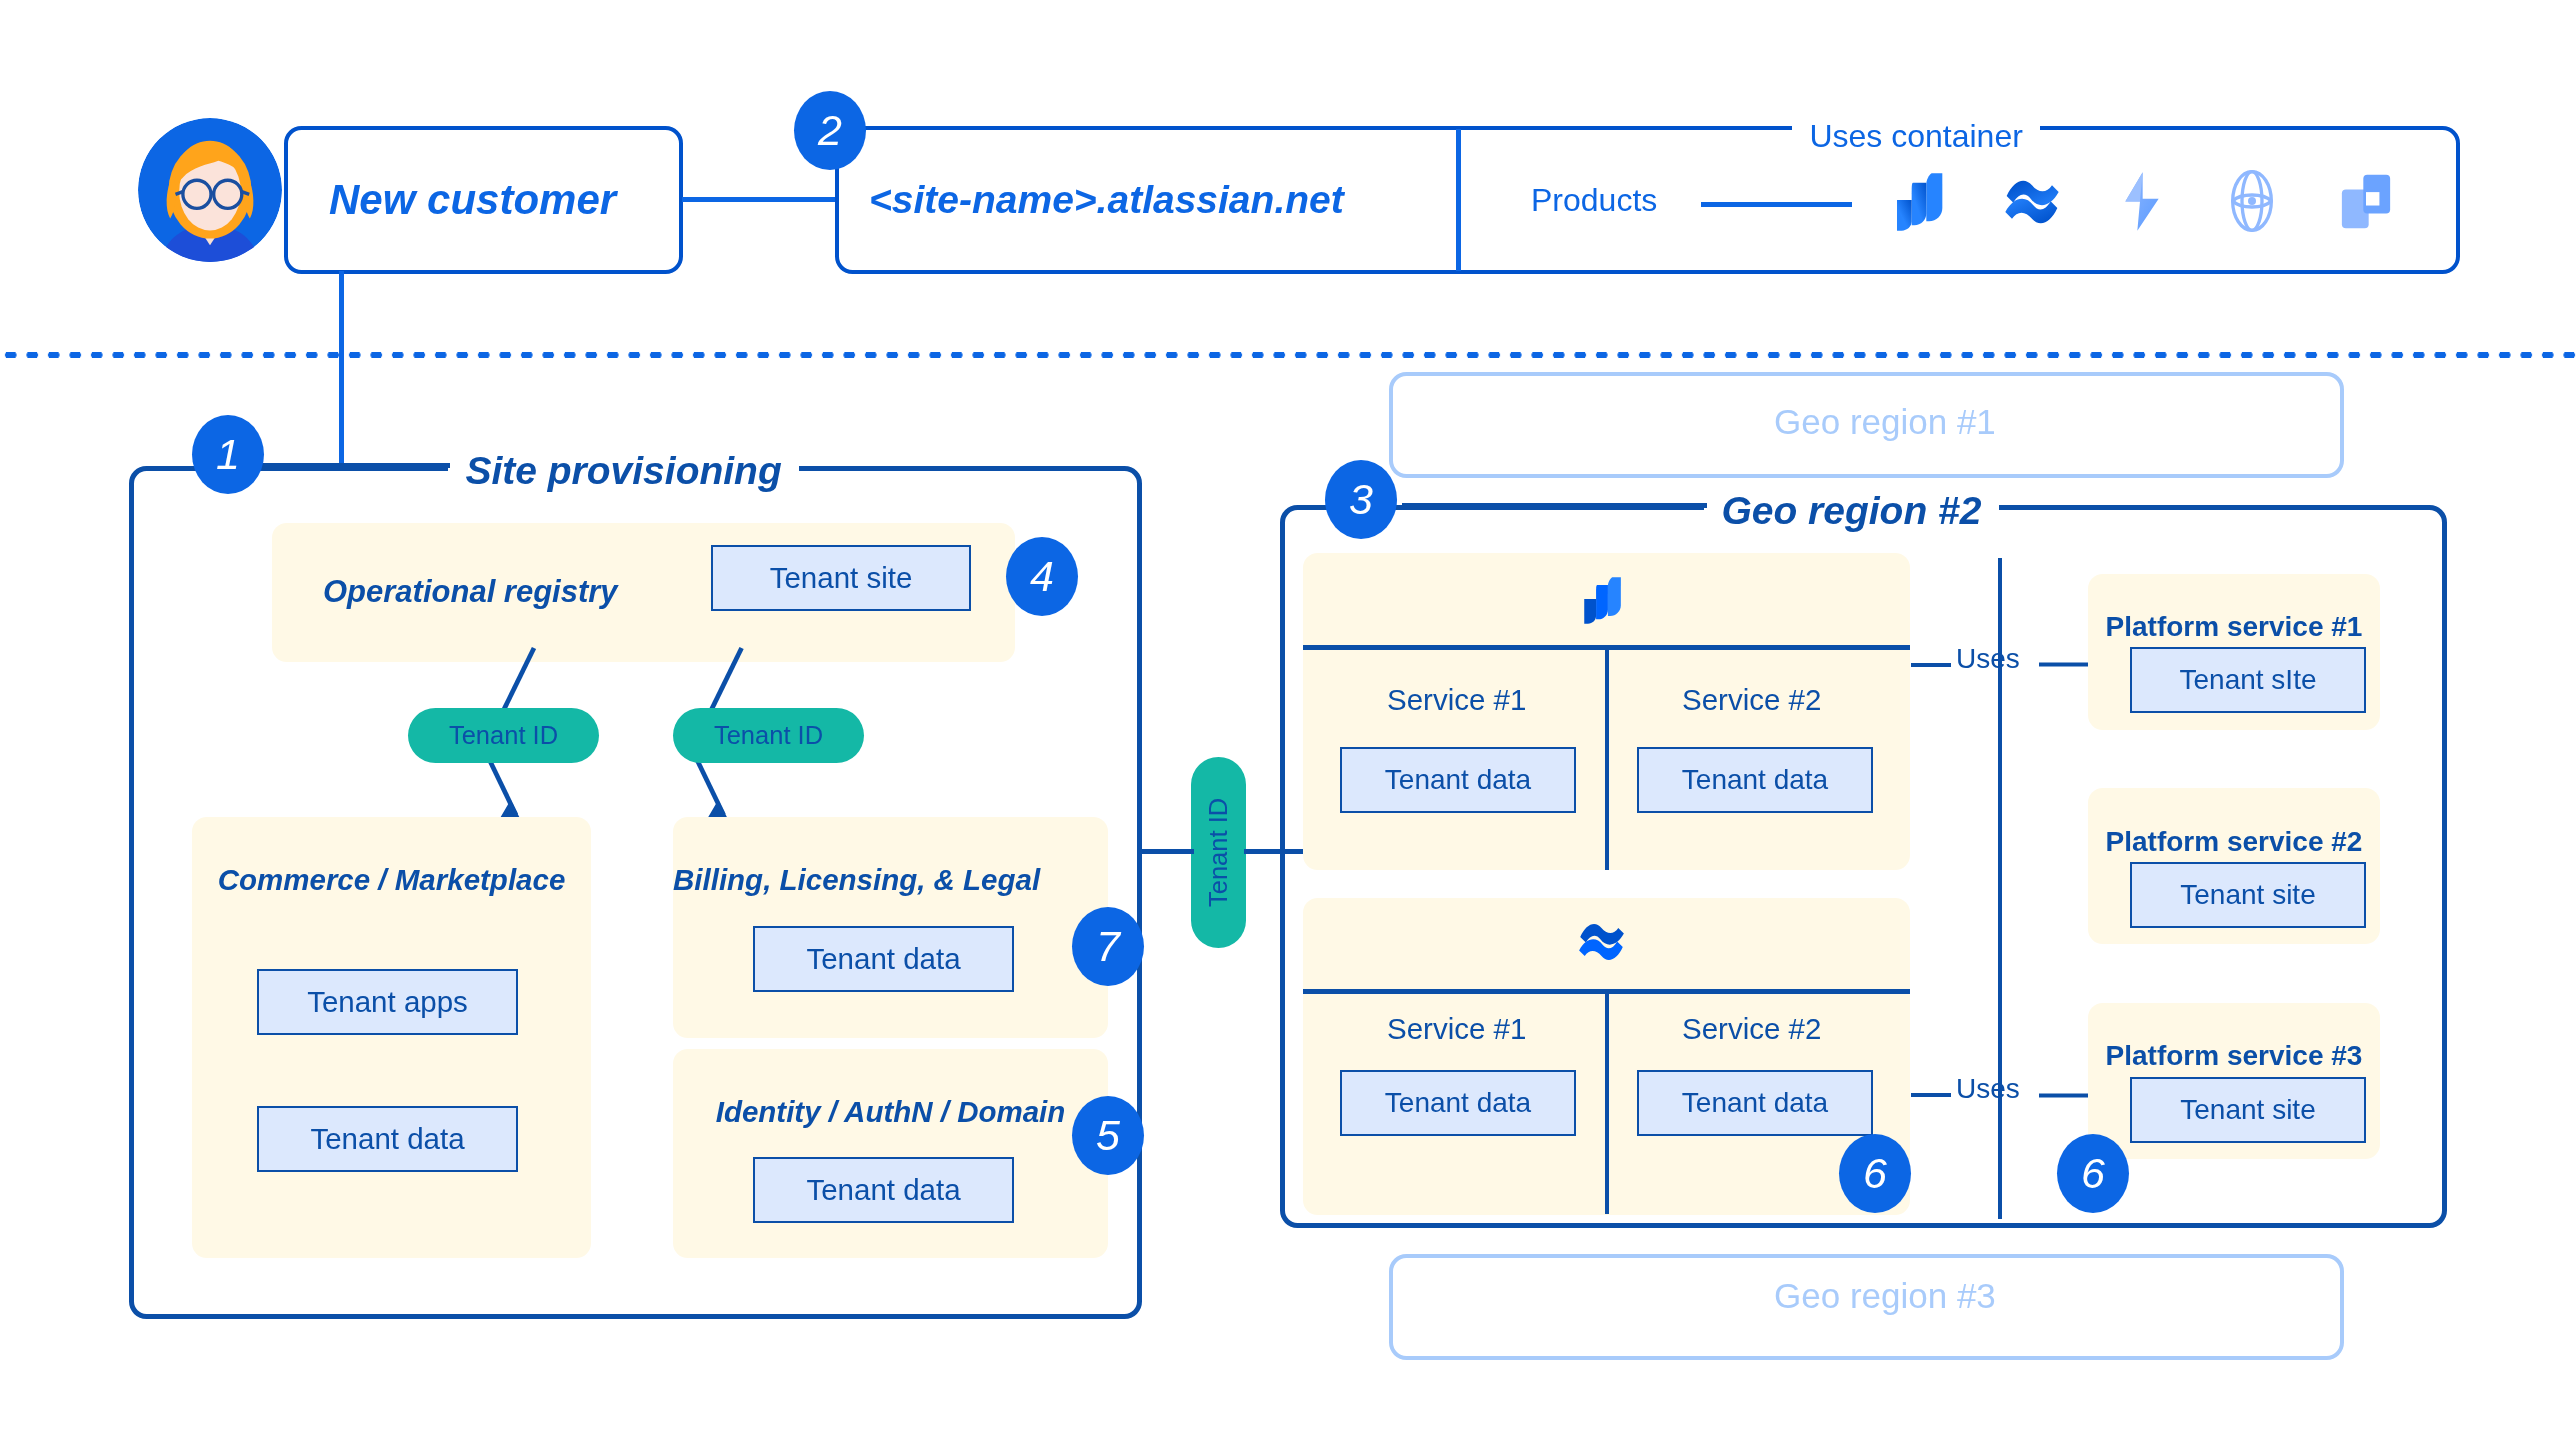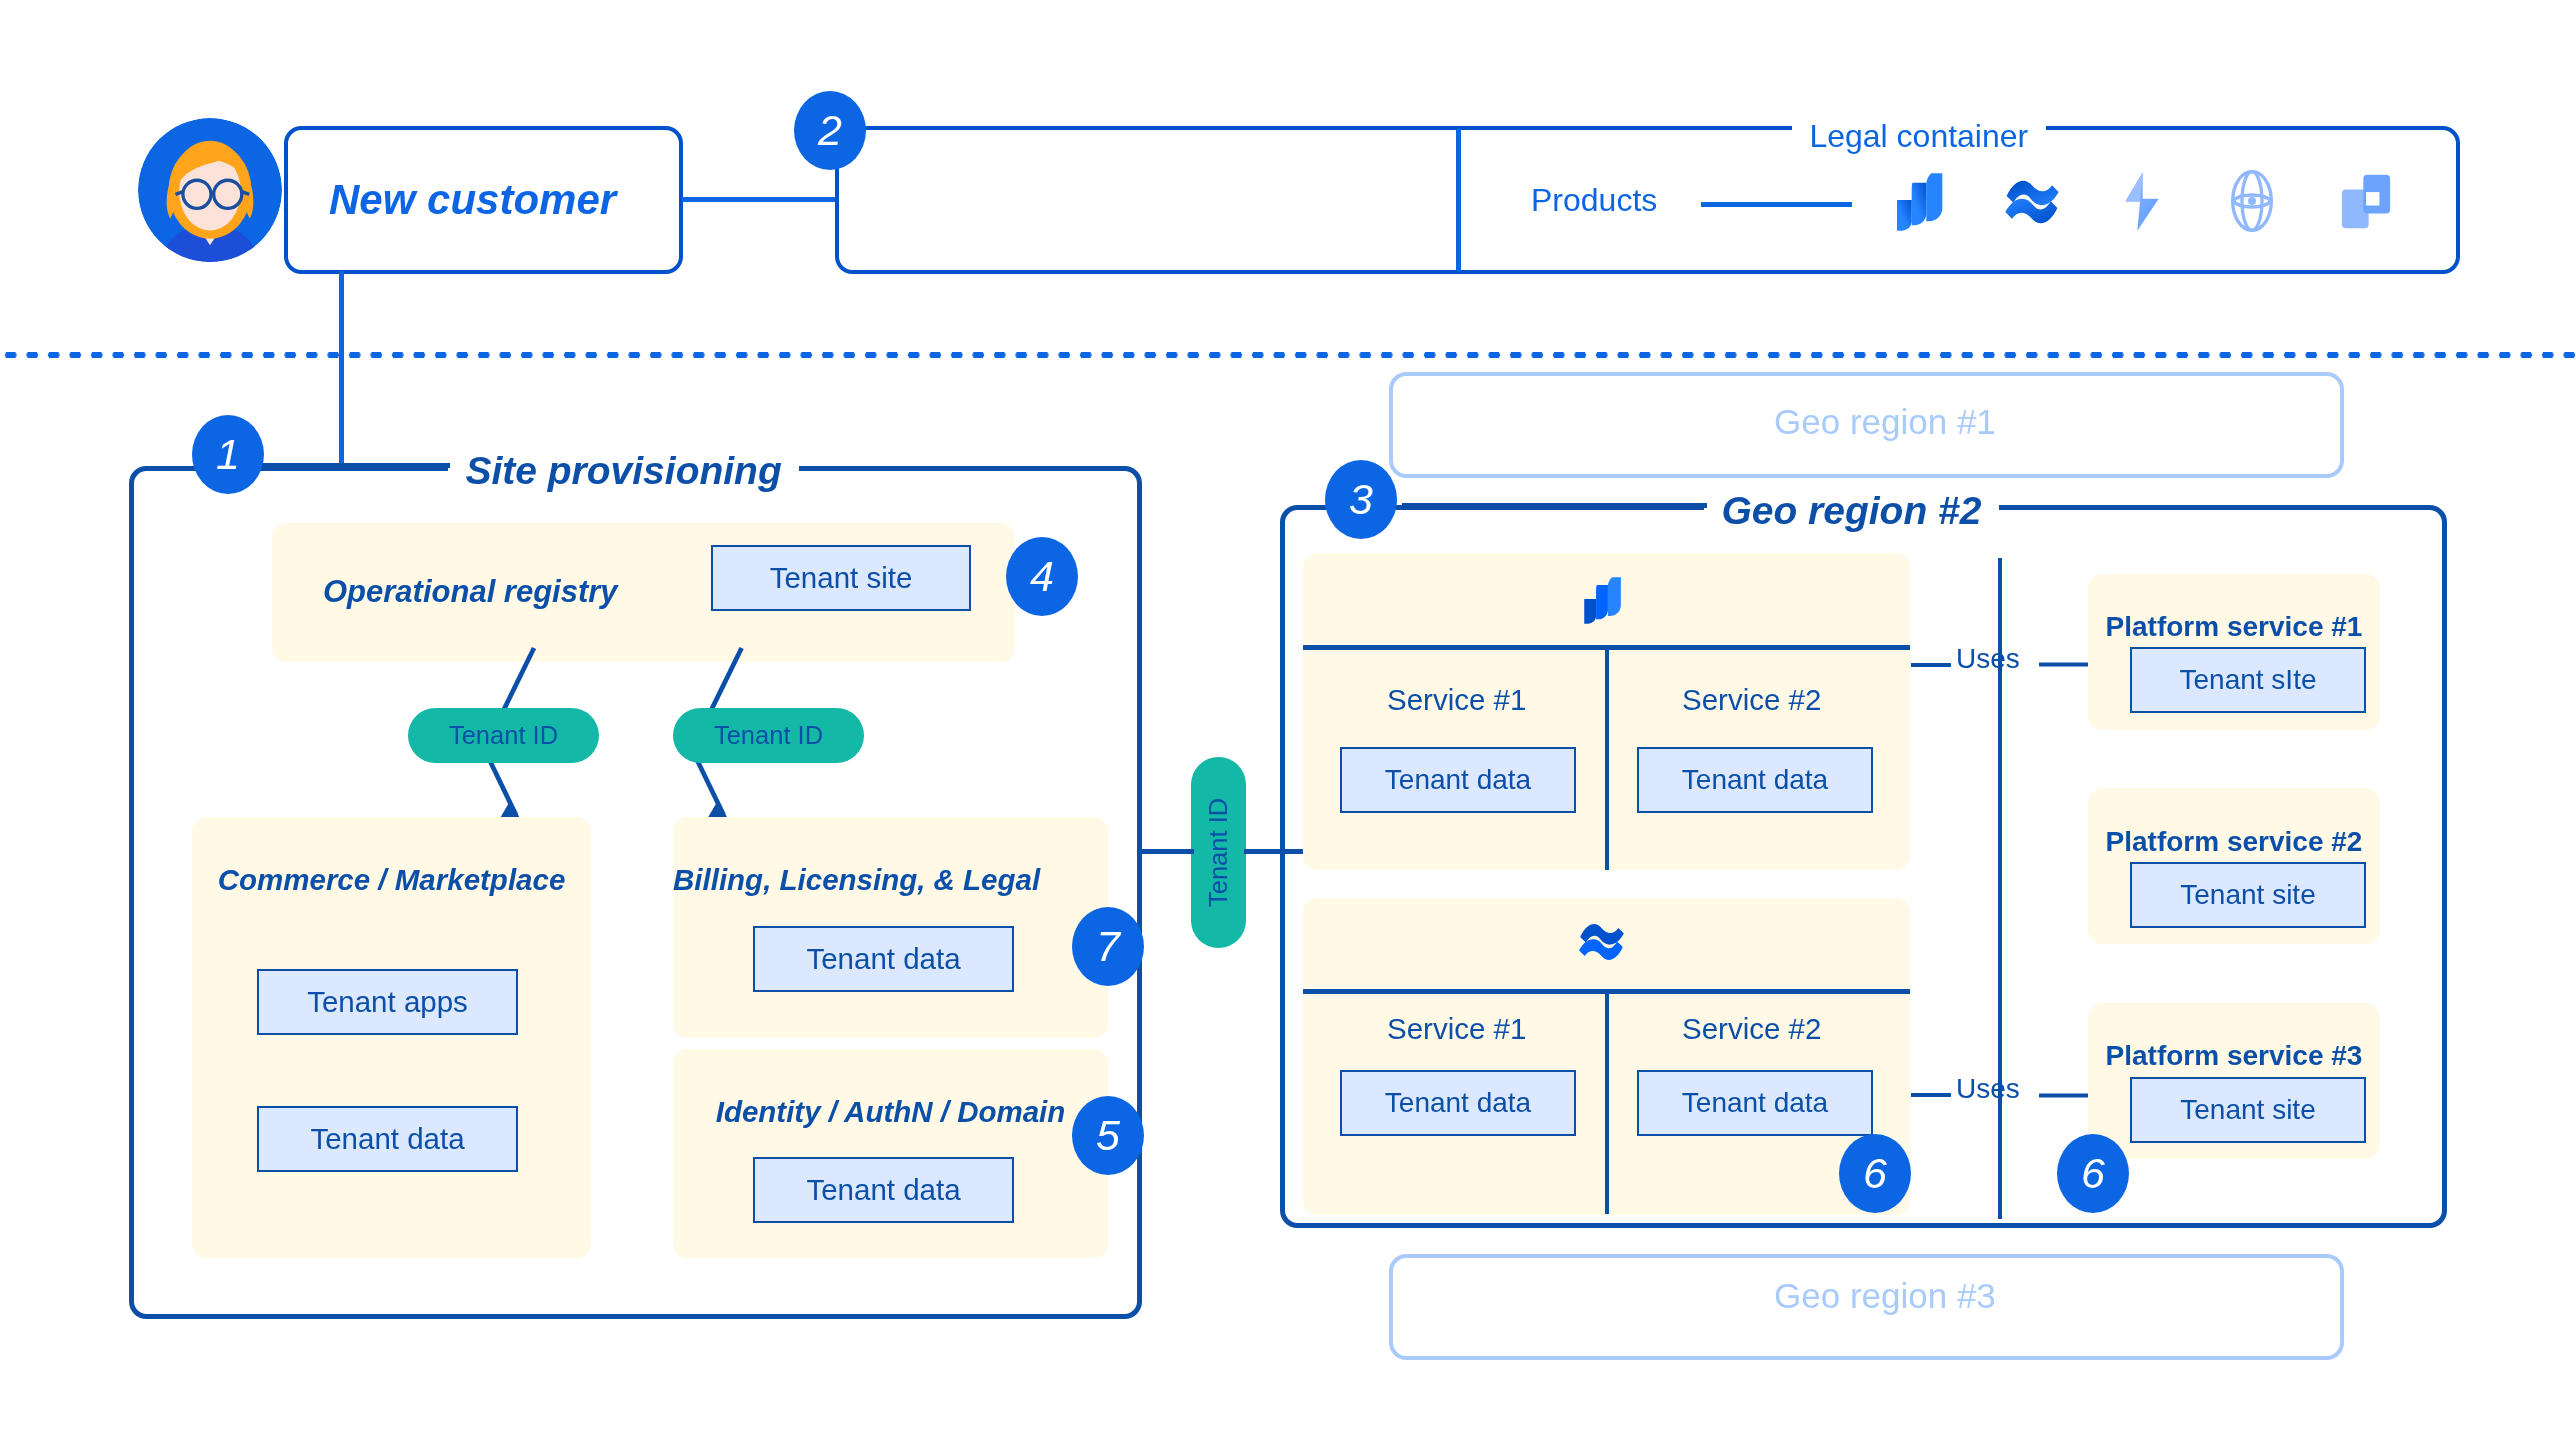--- a/index.html
+++ b/index.html
@@ -145,24 +145,25 @@
   </div>
 
   <div class="ln bright" style="left:682px; top:197px; width:156px; height:5.4px;"></div>
 
   <div class="ln bright" style="left:339px; top:271px; width:5.4px; height:198px;"></div>
 
   <div class="rbox" style="left:835px; top:126px; width:1625px; height:148px;"></div>
 
   <div class="ln bright" style="left:1456px; top:129px; width:4.7px; height:142px;"></div>
 
+  <div class="label bright ital" style="left:869px; top:178px; font-size:39px;">&lt;site-name&gt;.atlassian.net</div>
 
   <div class="step" style="left:794px; top:91px; width:72px; height:79px; font-size:43px;">2</div>
 
-  <div class="box-title" style="left:1792px; top:115px; color:#0C66E4; font-size:32px; font-style:normal; font-weight:400; padding-top:5.4px;">Legal container</div>
+  <div class="box-title" style="left:1792px; top:115px; color:#0C66E4; font-size:32px; font-style:normal; font-weight:400; padding-top:5.4px;">Uses container</div>
 
   <div class="label bright" style="left:1531px; top:182px; font-size:32px;">Products</div>
   <div class="ln bright" style="left:1701px; top:202px; width:151px; height:4.7px;"></div>
 
   <div class="abs" style="left:1893px; top:173px; width:52px; height:58px;">
     <svg width="52" height="58" viewBox="0 0 78 86">
       <defs>
         <linearGradient id="jg1" x1="1" y1="0" x2="0.4" y2="0.6">
           <stop offset="0" stop-color="#0052CC"></stop>
             <stop offset="1" stop-color="#2684FF"></stop>

